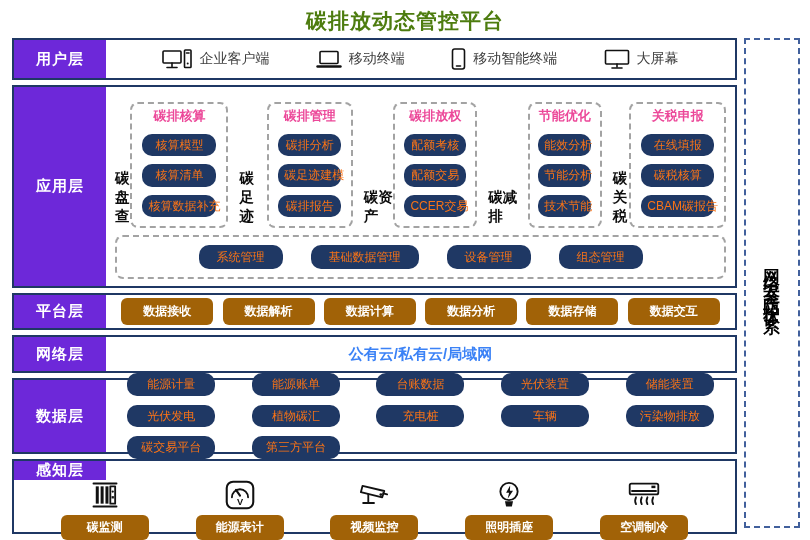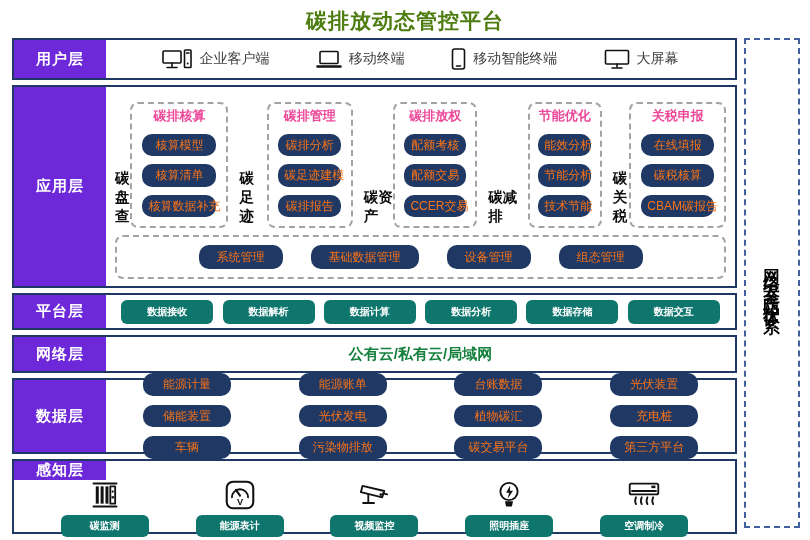--- a/index.html
+++ b/index.html
@@ -36,31 +36,31 @@
          padding: 4px 6px; text-align: center; white-space: nowrap; line-height: 1.2; }
   .app-col-box .btn { width: 88%; }
   .app-common-box { border: 2px dashed #a3a3a3; border-radius: 8px; height: 44px; margin-top: 7px;
                     display: flex; align-items: center; justify-content: center; gap: 28px;
                     flex-shrink: 0; }
   .app-common-box .btn { padding: 5px 18px; }
 
   
   .row-platform { height: 37px; }
   .platform-body { justify-content: space-evenly; padding: 0 6px; }
-  .btn-yellow { background: #0f766e; color: #fff; font-weight: bold; font-size: 10px;
+  .btn-yellow { background: #a16207; color: #fff; font-weight: bold; font-size: 12px;
                 border-radius: 6px; padding: 5px 0; width: 92px; text-align: center;
                 white-space: nowrap; }
 
   
   .row-network { height: 38px; }
-  .network-body { justify-content: center; font-size: 15px; font-weight: 600; color: #15803d; }
+  .network-body { justify-content: center; font-size: 15px; font-weight: 600; color: #3b82f6; }
 
   
   .row-data { height: 76px; }
-  .data-body { display: grid; grid-template-columns: repeat(4, 1fr); gap: 9px 22px;
+  .data-body { display: grid; grid-template-columns: repeat(5, 1fr); gap: 9px 22px;
                align-content: center; justify-items: center; padding: 0 14px; }
   .data-body .btn { min-width: 88px; padding: 4px 10px; }
 
   
   .row-sense { height: 75px; flex-direction: column; }
   .sense-body { justify-content: space-evenly; align-items: center; }
   .sense-item { display: flex; flex-direction: column; align-items: center; gap: 5px; }
   .sense-item svg { display: block; }
   .sense-item .btn-yellow { width: 88px; padding: 4px 0; }
 

